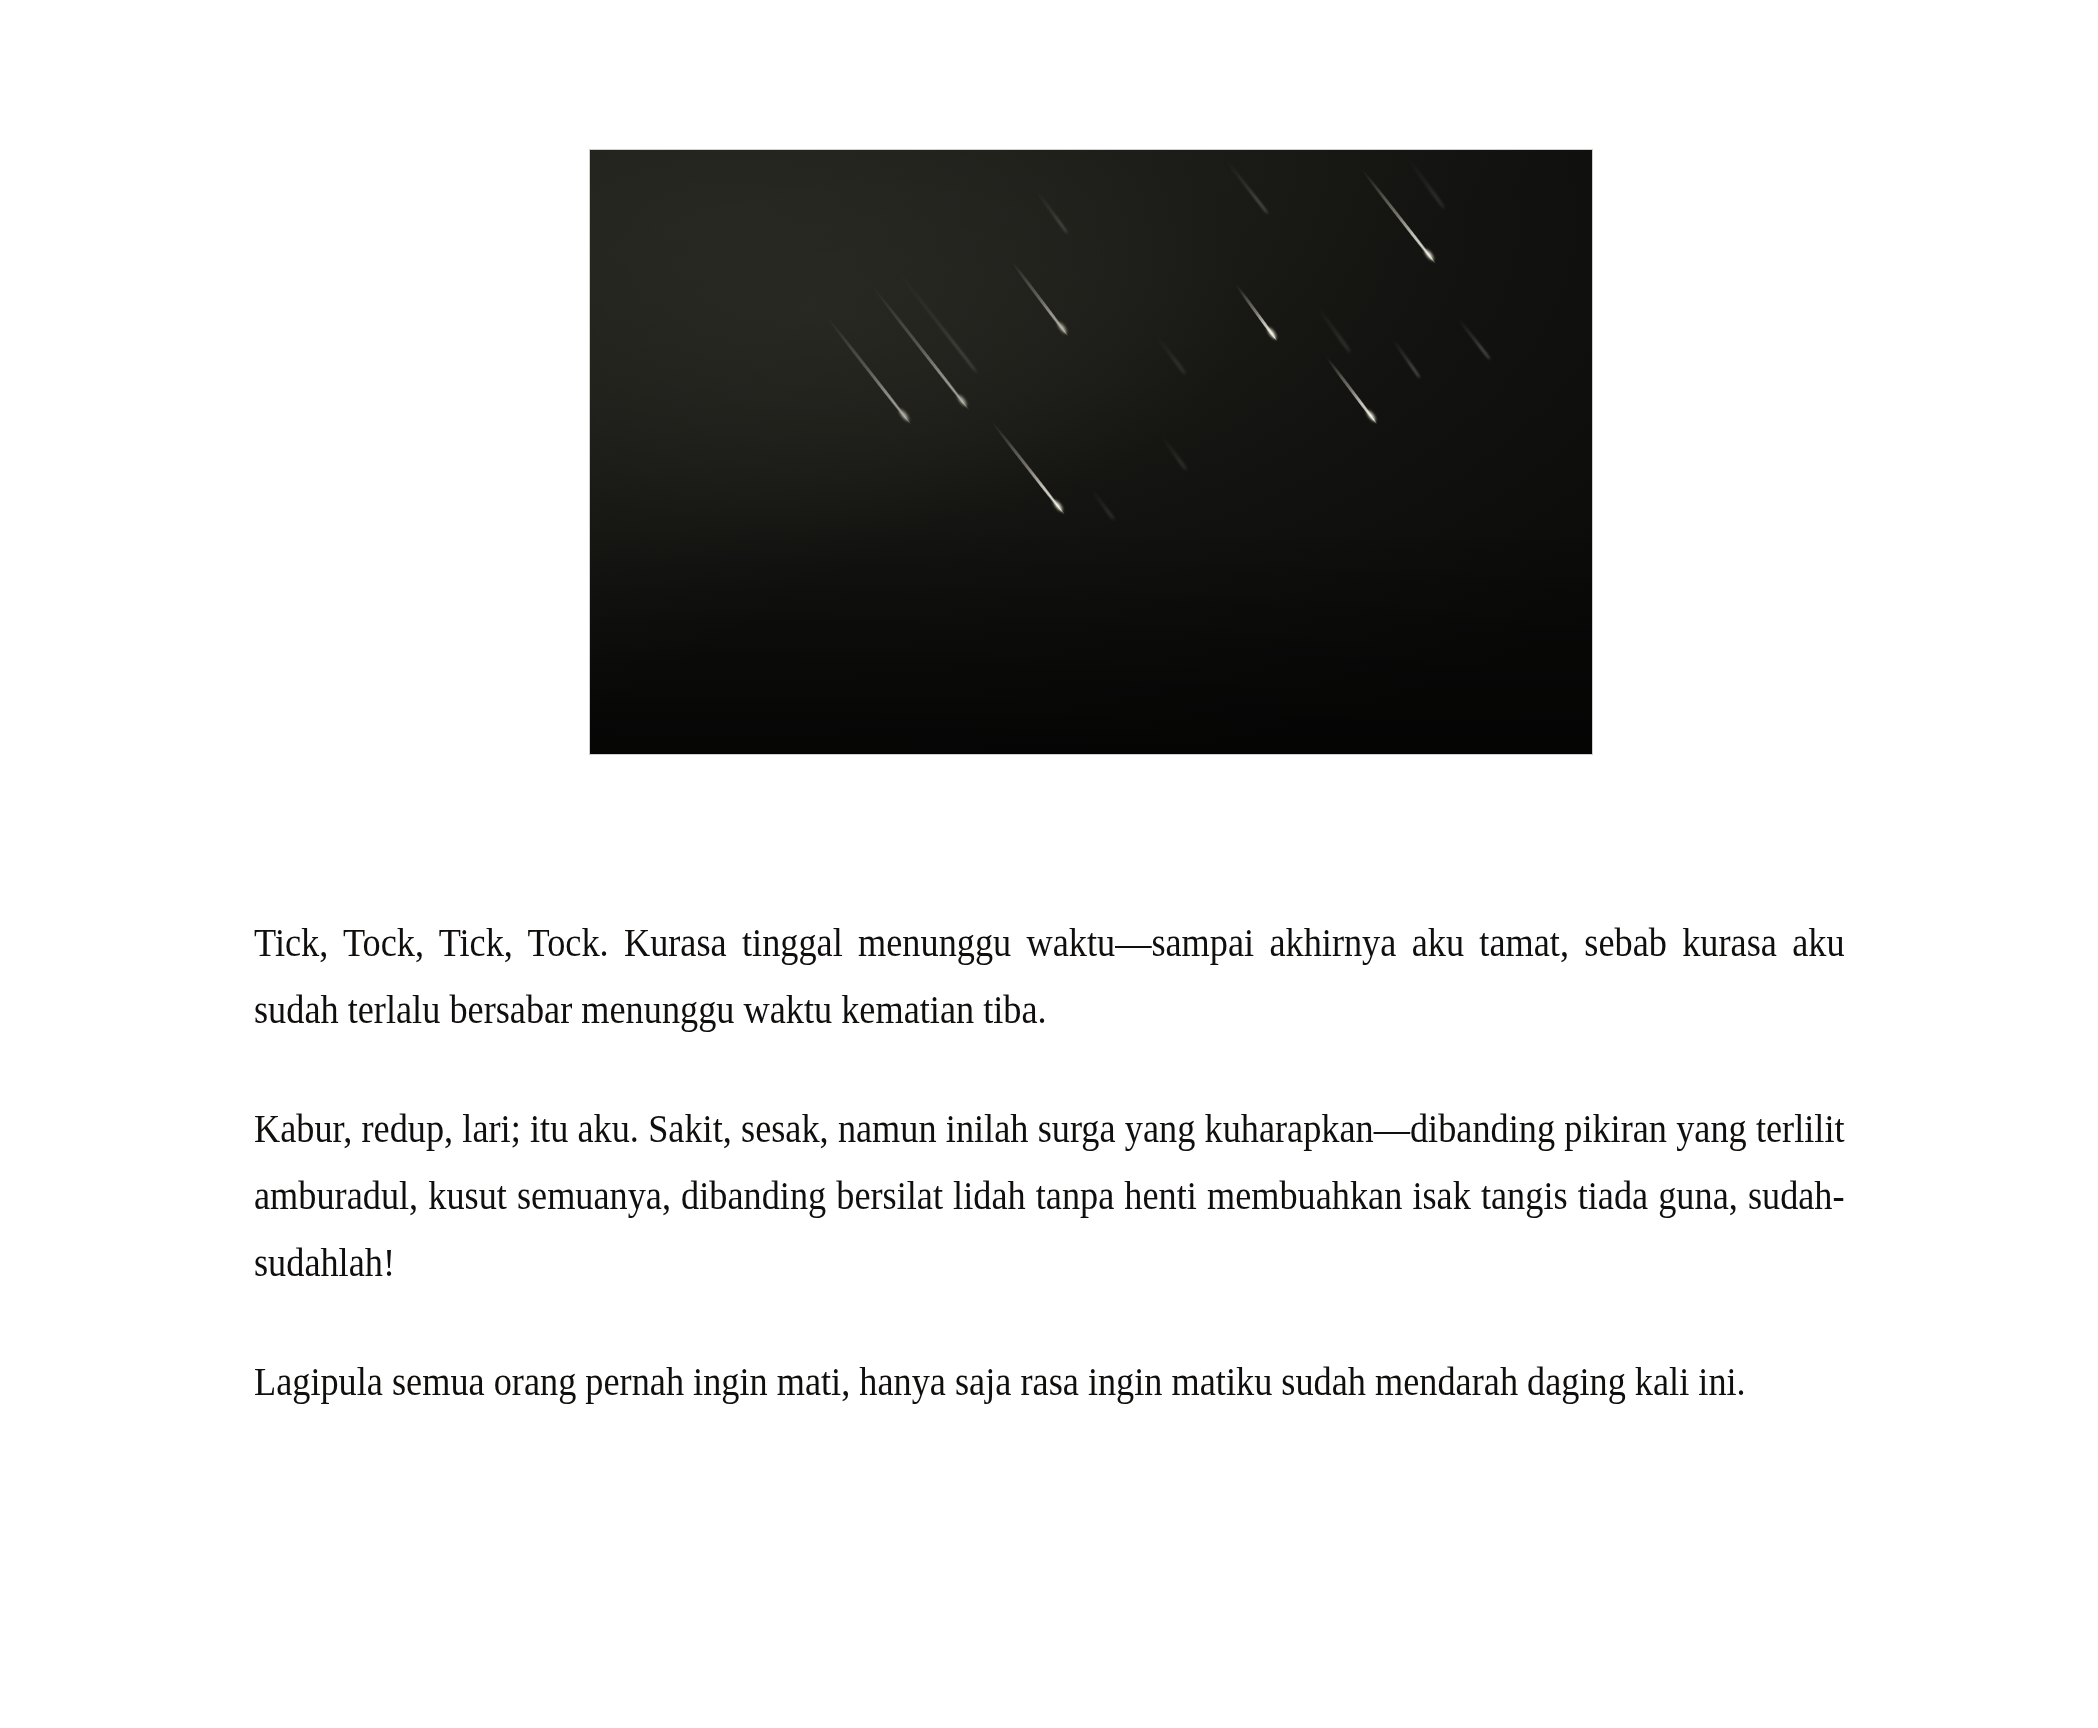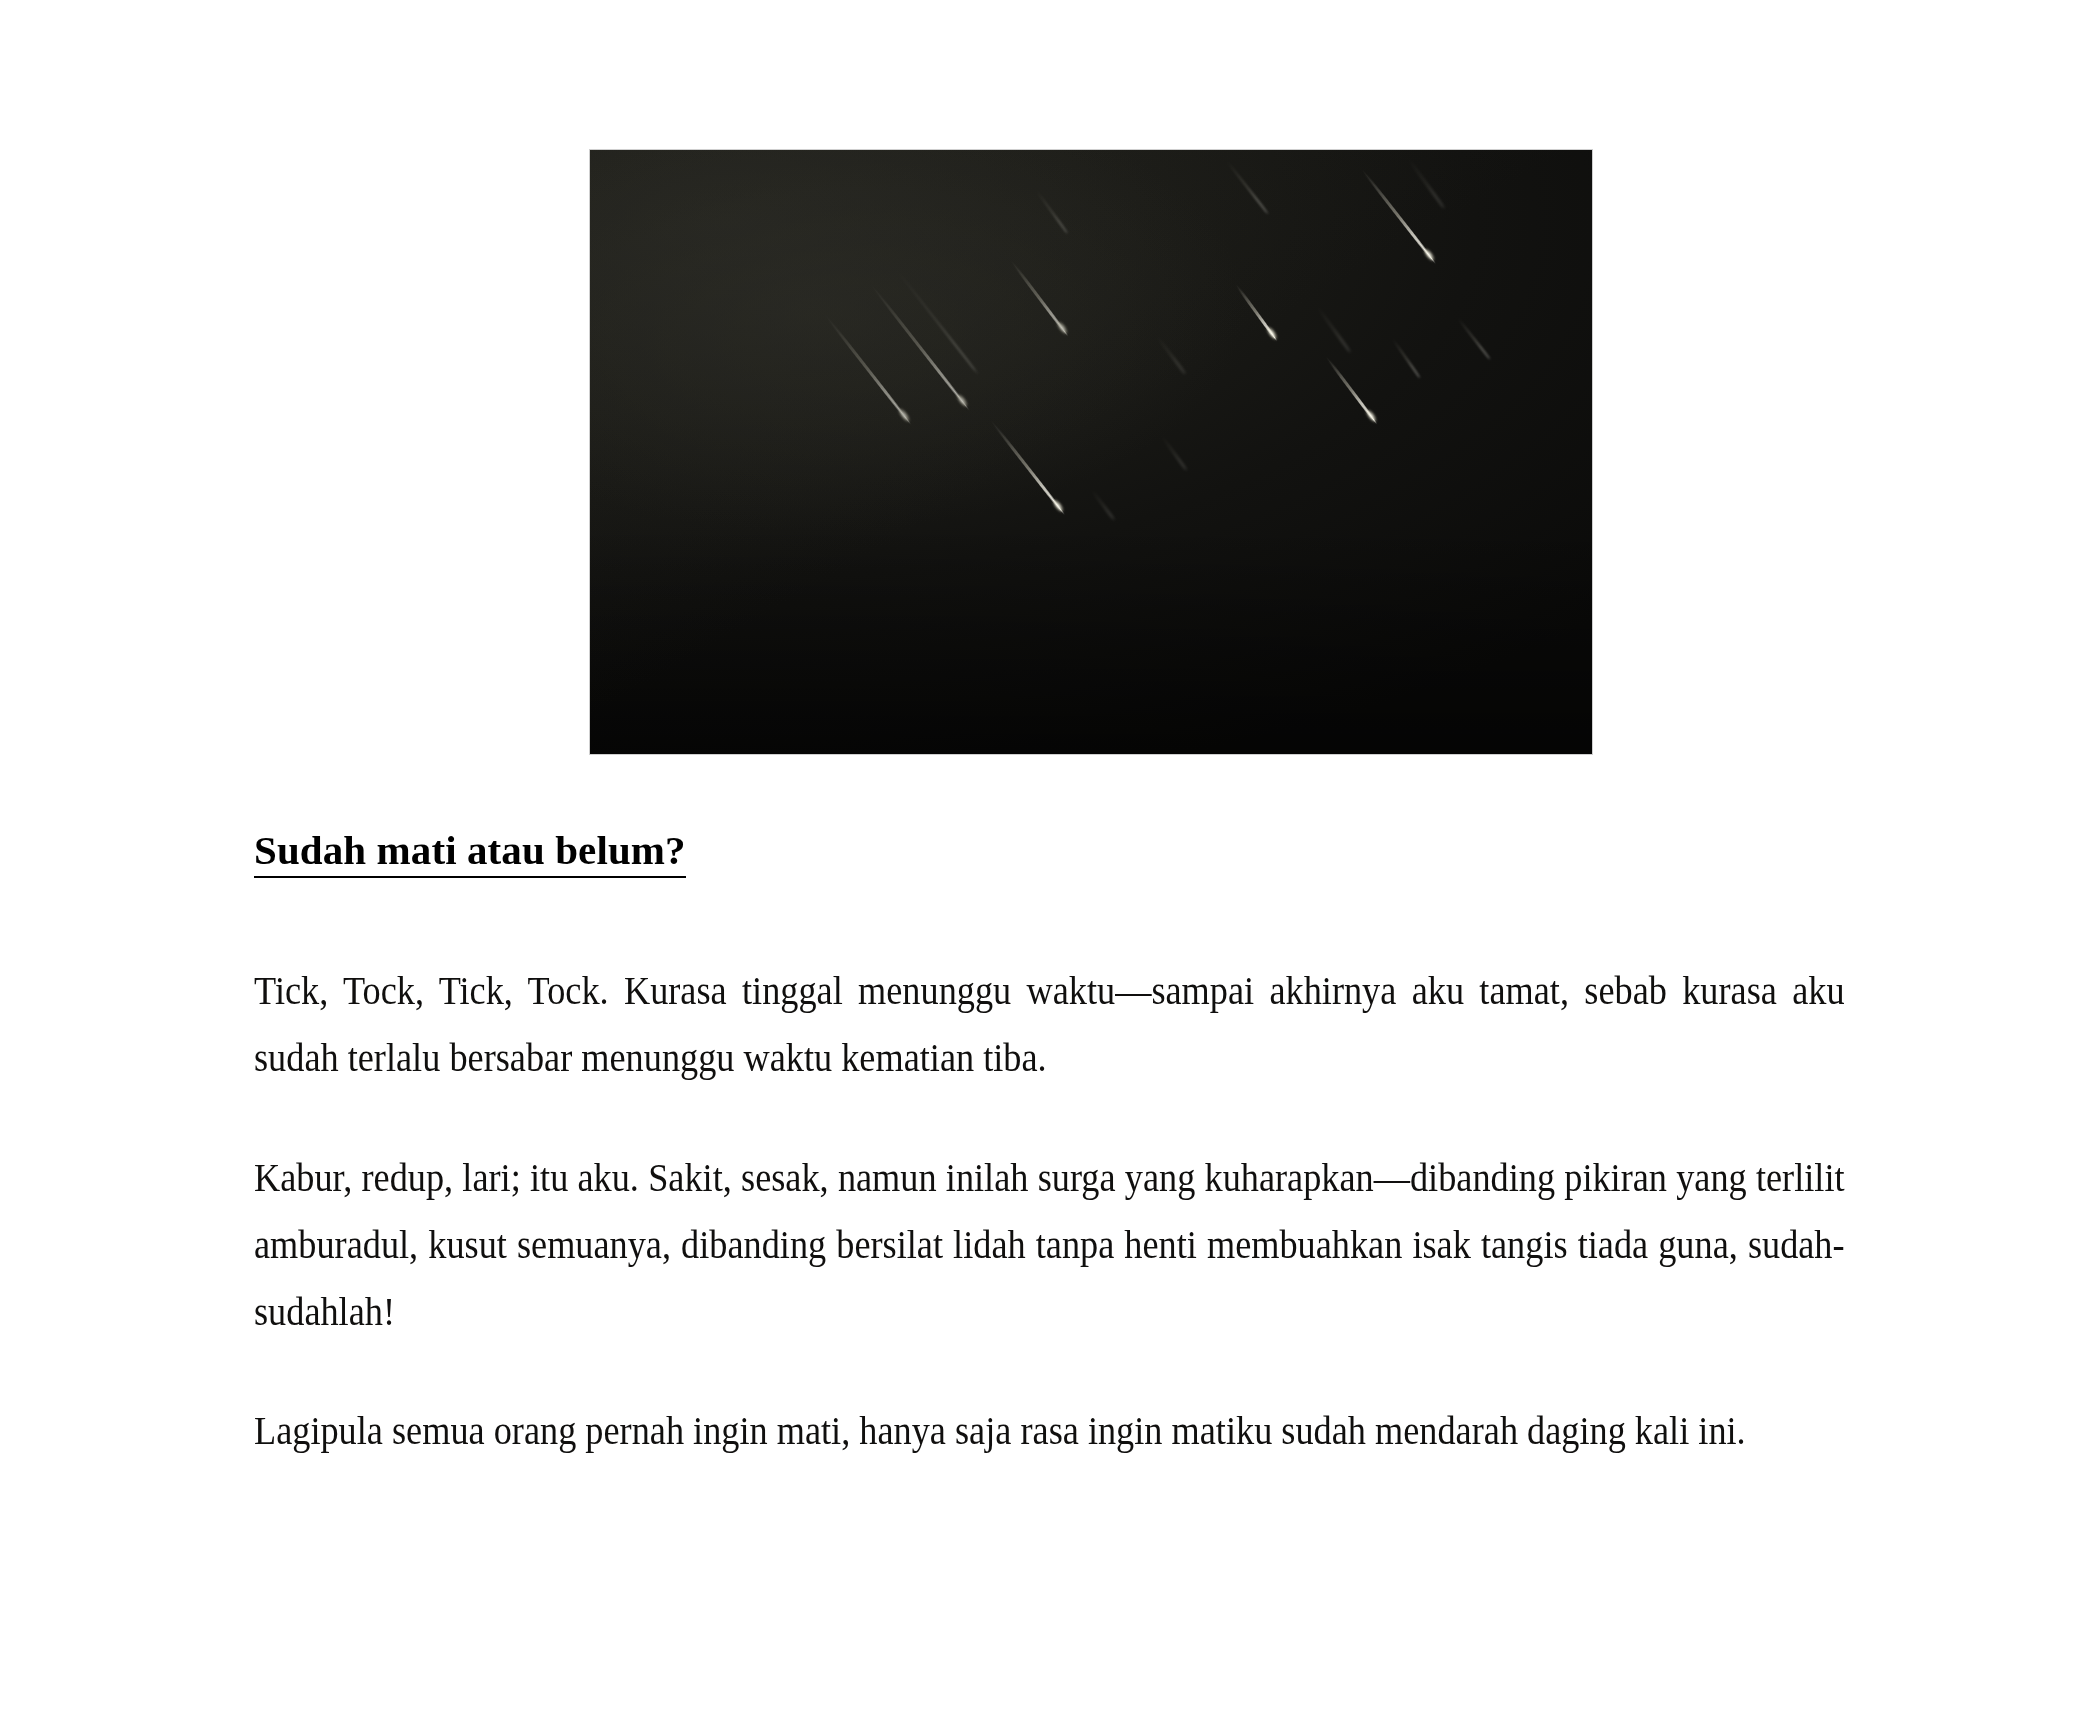--- a/index.html
+++ b/index.html
@@ -146,23 +146,20 @@
         <div class="streak head" style="left: 73.5%; top: 34%; width: 85px; transform: rotate(53deg);"></div>
         <div class="streak faint" style="left: 86.5%; top: 27.5%; width: 55px; transform: rotate(52deg);"></div>
         <div class="streak head" style="left: 40%; top: 44.5%; width: 120px; transform: rotate(52deg);"></div>
         <div class="streak dim" style="left: 57%; top: 47%; width: 45px; transform: rotate(54deg);"></div>
         <div class="streak dim" style="left: 50%; top: 56%; width: 40px; transform: rotate(53deg);"></div>
       </div>
   </figure>
 
   <article class="content">
 
-    <h1 class="heading">
-      <span class="ul">Sudah mati atau belum?</span>
-    </h1>
 
     <p class="body p1">Tick, Tock, Tick, Tock. Kurasa tinggal menunggu waktu—sampai akhirnya aku tamat, sebab kurasa aku sudah terlalu bersabar menunggu waktu kematian tiba.</p>
     <p class="body p2">Kabur, redup, lari; itu aku. Sakit, sesak, namun inilah surga yang kuharapkan—dibanding pikiran yang terlilit amburadul, kusut semuanya, dibanding bersilat lidah tanpa henti membuahkan isak tangis tiada guna, sudah-sudahlah!</p>
     <p class="body p3">Lagipula semua orang pernah ingin mati, hanya saja rasa ingin matiku sudah mendarah daging kali ini.</p>
 
   </article>
 
 </div>
 
 

